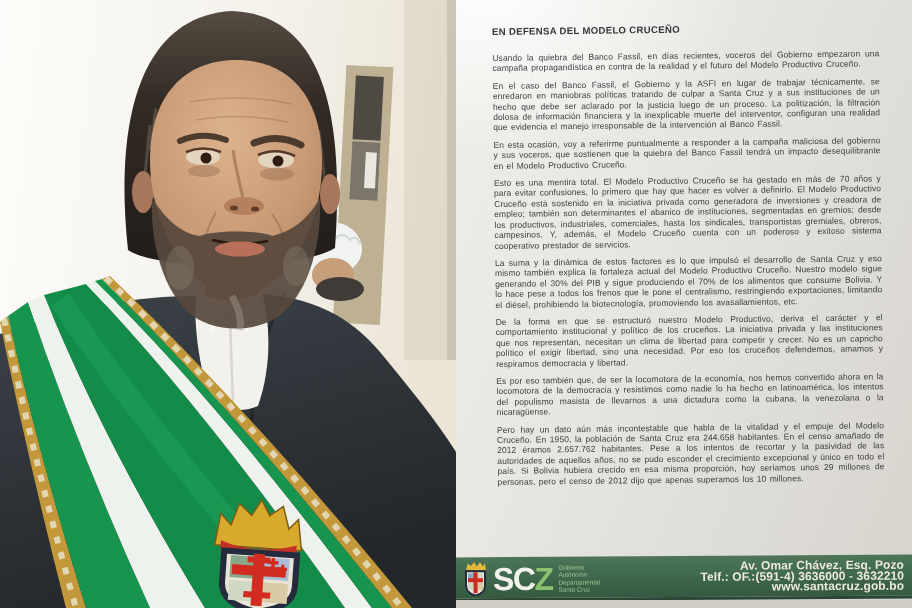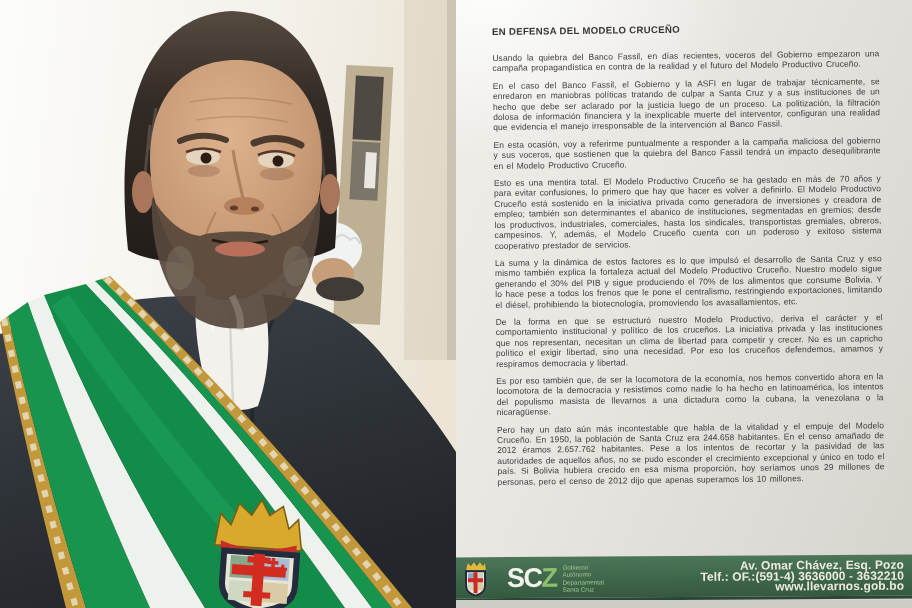--- a/index.html
+++ b/index.html
@@ -17,22 +17,22 @@
             transform:rotate(-0.7deg);transform-origin:left top;}
   .doc-title{font-size:9.6px;font-weight:bold;letter-spacing:.3px;color:#35353a;
              margin:0 0 16px 0;}
   .doc-text p{font-size:8.5px;line-height:10.4px;text-align:justify;margin:0 0 7px 0;
               word-spacing:.9px;letter-spacing:.05px;}
   .footer-bar{position:absolute;left:-4px;right:-4px;bottom:8px;height:41px;
               background:linear-gradient(180deg,#4d7659 0%,#40694d 45%,#35593f 100%);
               border-bottom:3px solid #2b4634;transform:rotate(-0.35deg);}
   .below-bar{position:absolute;left:0;right:0;bottom:0;height:8px;background:#cfccc5;}
   .logo-row{position:absolute;left:10px;top:4px;display:flex;align-items:center;}
-  .scz{font-size:27px;font-weight:bold;color:#f3f3ec;letter-spacing:-1.5px;line-height:1;
-       margin-left:18px;}
+  .scz{font-size:32px;font-weight:bold;color:#f3f3ec;letter-spacing:-1.5px;line-height:1;
+       margin-left:4px;}
   .scz .z{color:#8cc06d;}
   .org{margin-left:6px;font-size:6.3px;line-height:7.5px;color:#a3c493;}
   .contact{position:absolute;right:12px;top:5px;text-align:right;font-size:12px;
            line-height:10.6px;color:#edeadf;font-weight:bold;letter-spacing:.1px;}
 </style>
 </head>
 <body>
 
 <div class="stage">
 
@@ -183,19 +183,19 @@
         <div class="org">
           <div>Gobierno</div>
           <div>Autónomo</div>
           <div>Departamental</div>
           <div>Santa Cruz</div>
         </div>
       </div>
       <div class="contact">
         <div>Av. Omar Chávez, Esq. Pozo</div>
         <div>Telf.: OF.:(591-4) 3636000 - 3632210</div>
-        <div>www.llevarnos.gob.bo</div>
+        <div>www.santacruz.gob.bo</div>
       </div>
     </div>
     <div class="below-bar"></div>
   </div>
 
 </div>
 
 </body></html>

